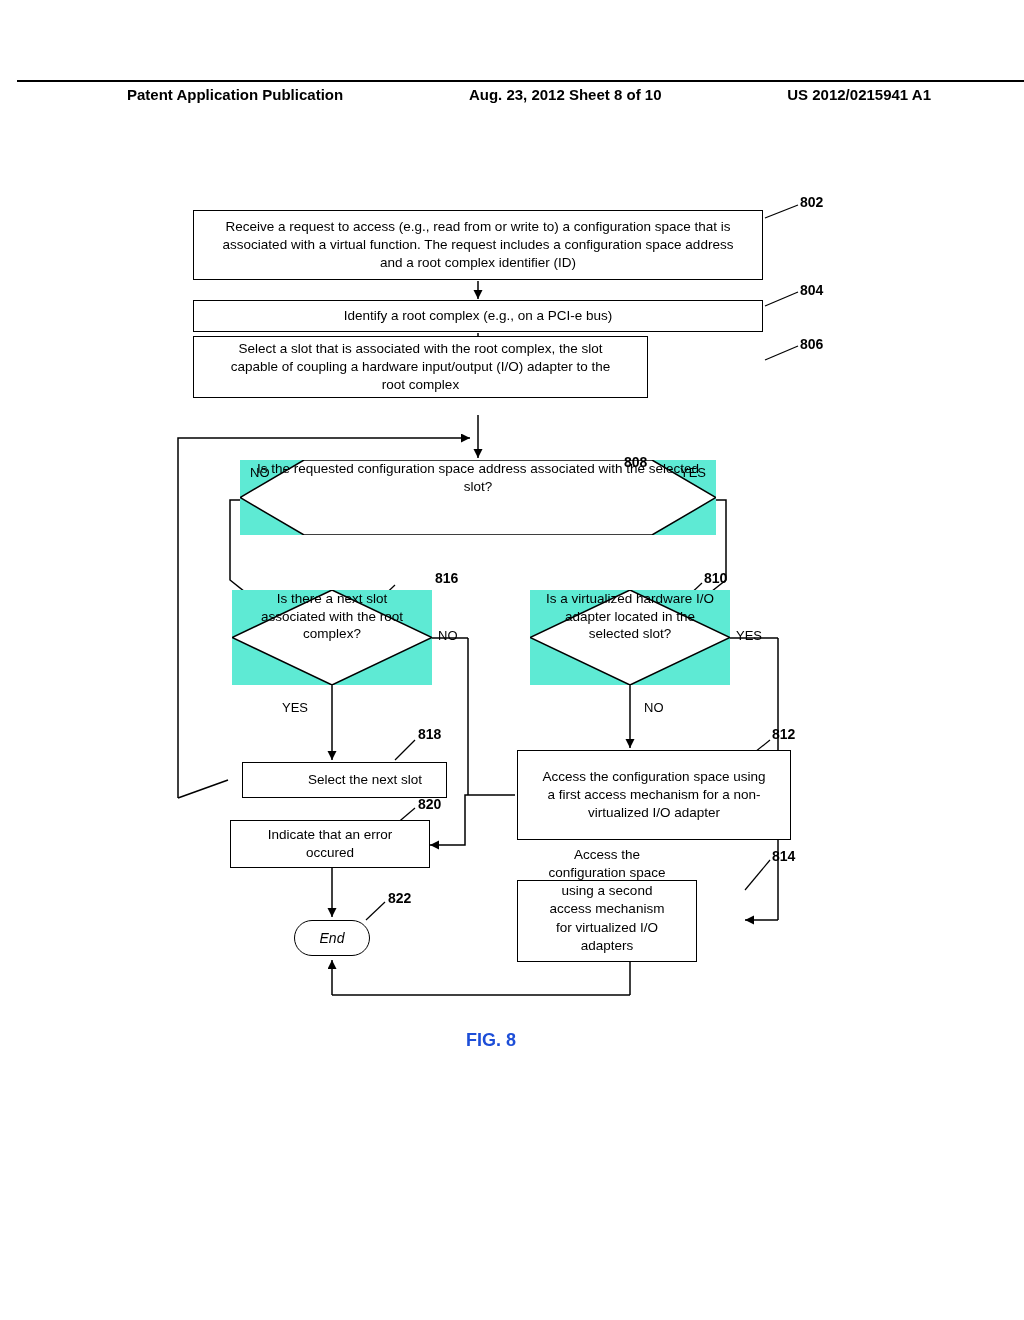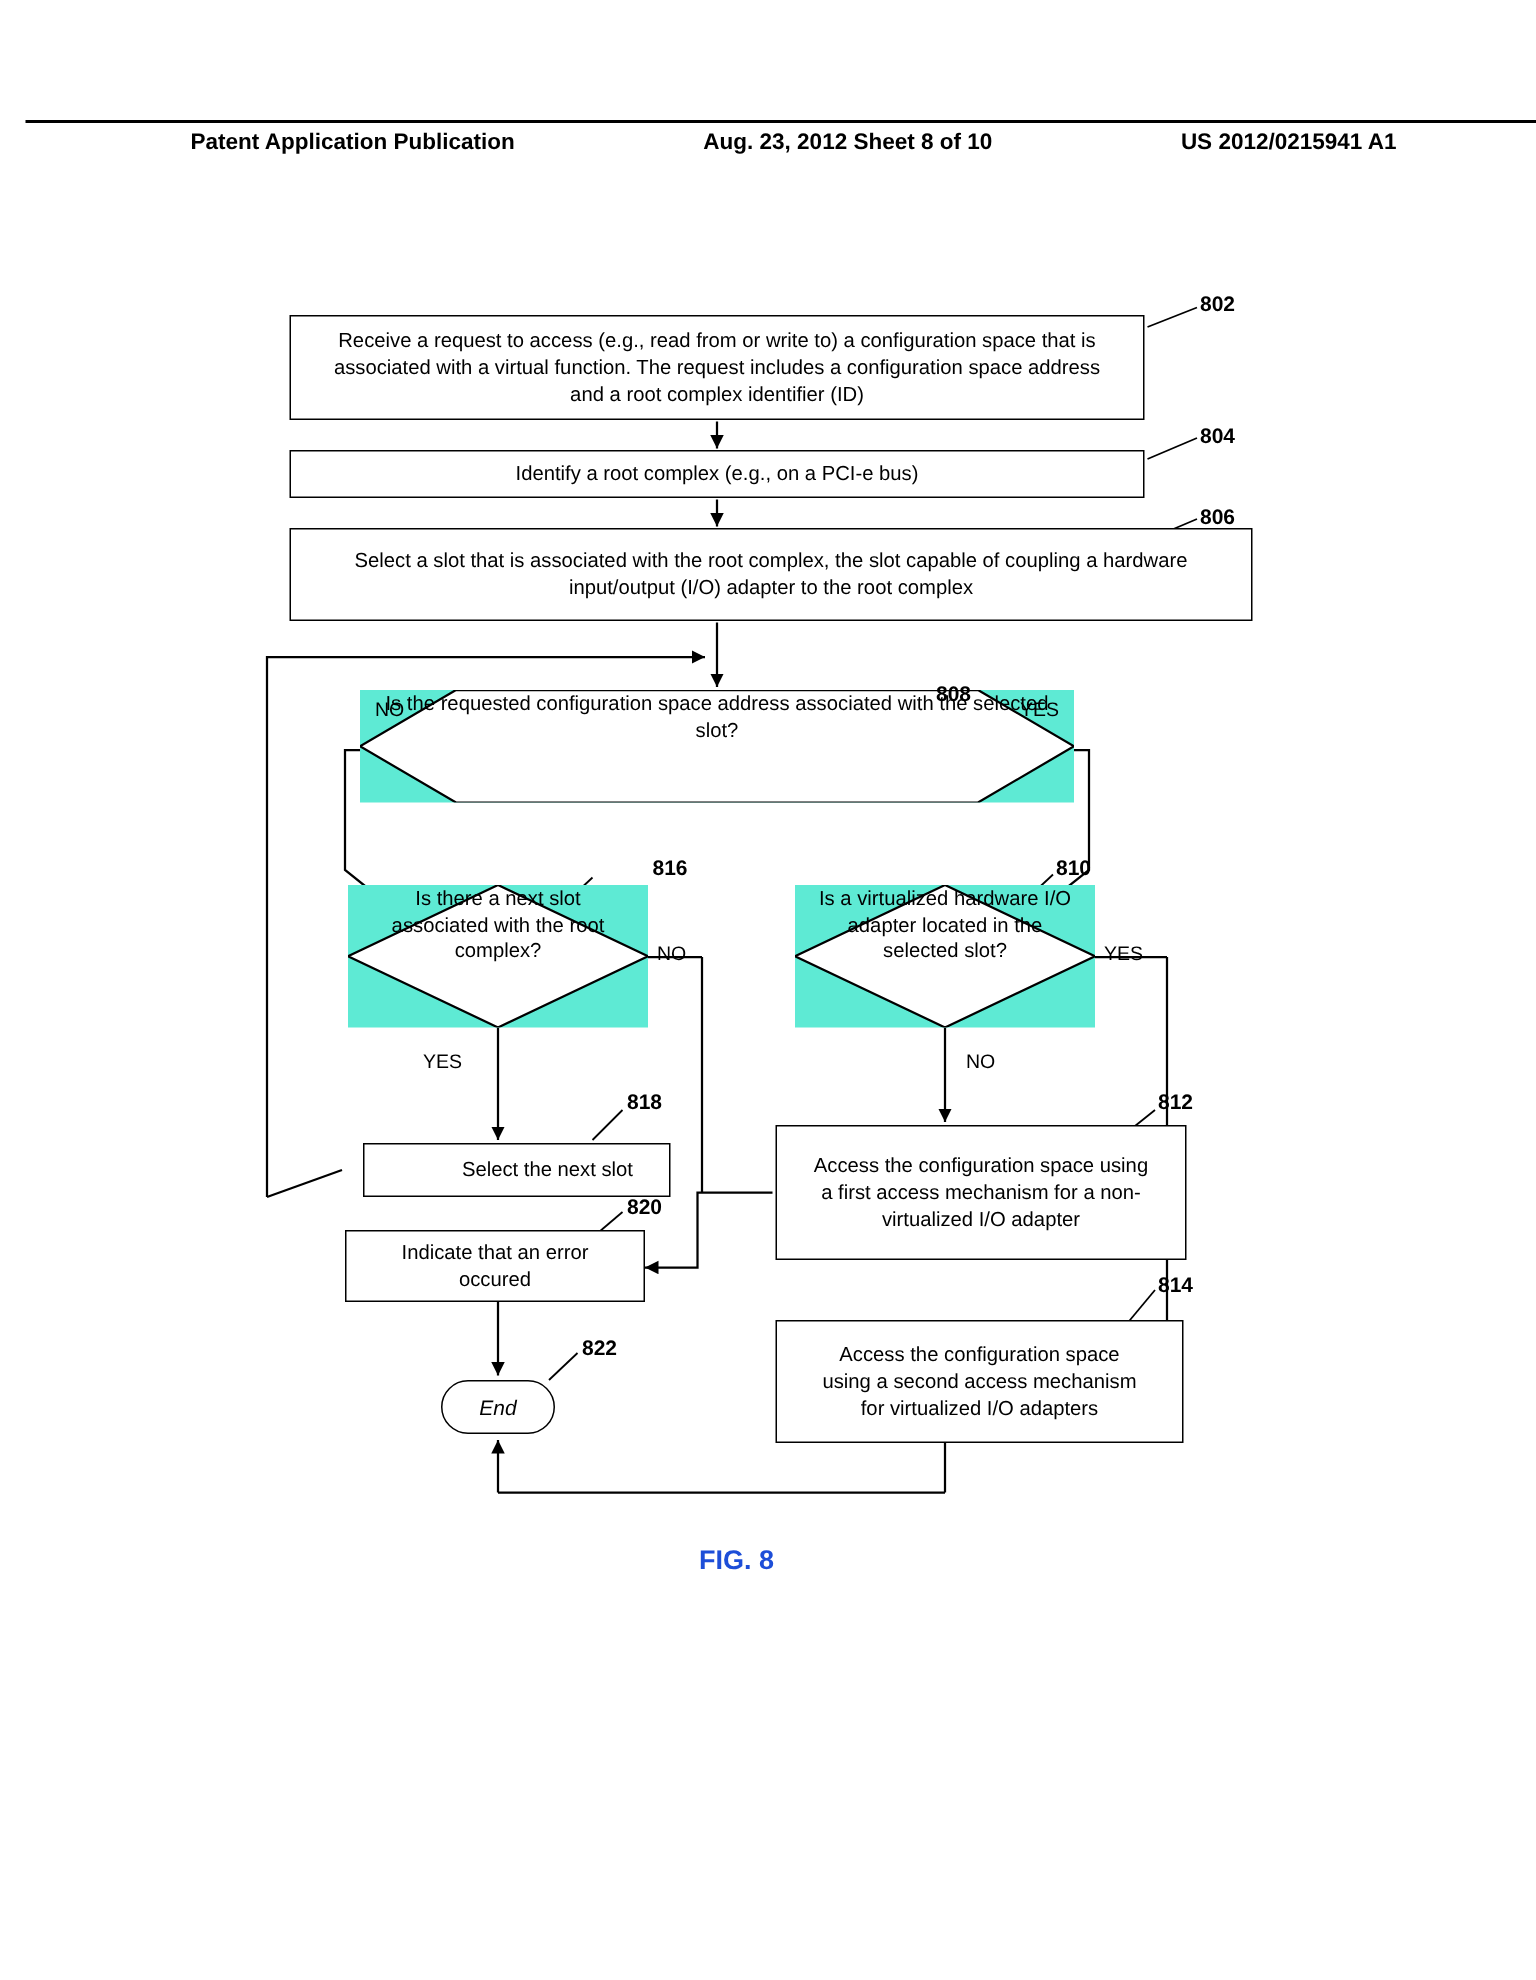--- a/index.html
+++ b/index.html
@@ -193,21 +193,21 @@
   <div class="box" style="left:23px; top:10px; width:570px; height:70px;">
     <span>Receive a request to access (e.g., read from or write to) a configuration space that is associated with a virtual function. The request includes a configuration space address and a root complex identifier (ID)</span>
   </div>
   <div class="refnum" style="left:630px; top:-6px;">802</div>
 
   <div class="box" style="left:23px; top:100px; width:570px; height:32px;">
     <span>Identify a root complex (e.g., on a PCI-e bus)</span>
   </div>
   <div class="refnum" style="left:630px; top:82px;">804</div>
 
-  <div class="box" style="left:23px; top:152px; width:642px; height:62px;">
+  <div class="box" style="left:23px; top:136px; width:455px; height:62px;">
     <span>Select a slot that is associated with the root complex, the slot capable of coupling a hardware input/output (I/O) adapter to the root complex</span>
   </div>
   <div class="refnum" style="left:630px; top:136px;">806</div>
 
   <div class="decision" style="left:70px; top:260px; width:476px; height:75px;">
     <svg viewBox="0 0 476 75" preserveAspectRatio="none">
       <polygon points="64,0 412,0 476,37.5 412,75 64,75 0,37.5" fill="#fff" stroke="#000" stroke-width="1.5"></polygon>
     </svg>
     <div class="dtext">Is the requested configuration space address associated with the selected slot?</div>
   </div>
@@ -243,21 +243,21 @@
   <div class="box" style="left:60px; top:620px; width:200px; height:48px;">
     <span>Indicate that an error occured</span>
   </div>
   <div class="refnum" style="left:248px; top:596px;">820</div>
 
   <div class="box" style="left:347px; top:550px; width:274px; height:90px;">
     <span>Access the configuration space using a first access mechanism for a non-virtualized I/O adapter</span>
   </div>
   <div class="refnum" style="left:602px; top:526px;">812</div>
 
-  <div class="box" style="left:347px; top:680px; width:272px; height:82px;">
+  <div class="box" style="left:347px; top:680px; width:180px; height:82px;align-items:flex-end;">
     <span>Access the configuration space using a second access mechanism for virtualized I/O adapters</span>
   </div>
   <div class="refnum" style="left:602px; top:648px;">814</div>
 
   <div class="terminator" style="left:124px; top:720px; width:76px; height:36px;">
     <span>End</span>
   </div>
   <div class="refnum" style="left:218px; top:690px;">822</div>
 
   <div class="figcaption" style="left:296px; top:830px;">FIG. 8</div>

